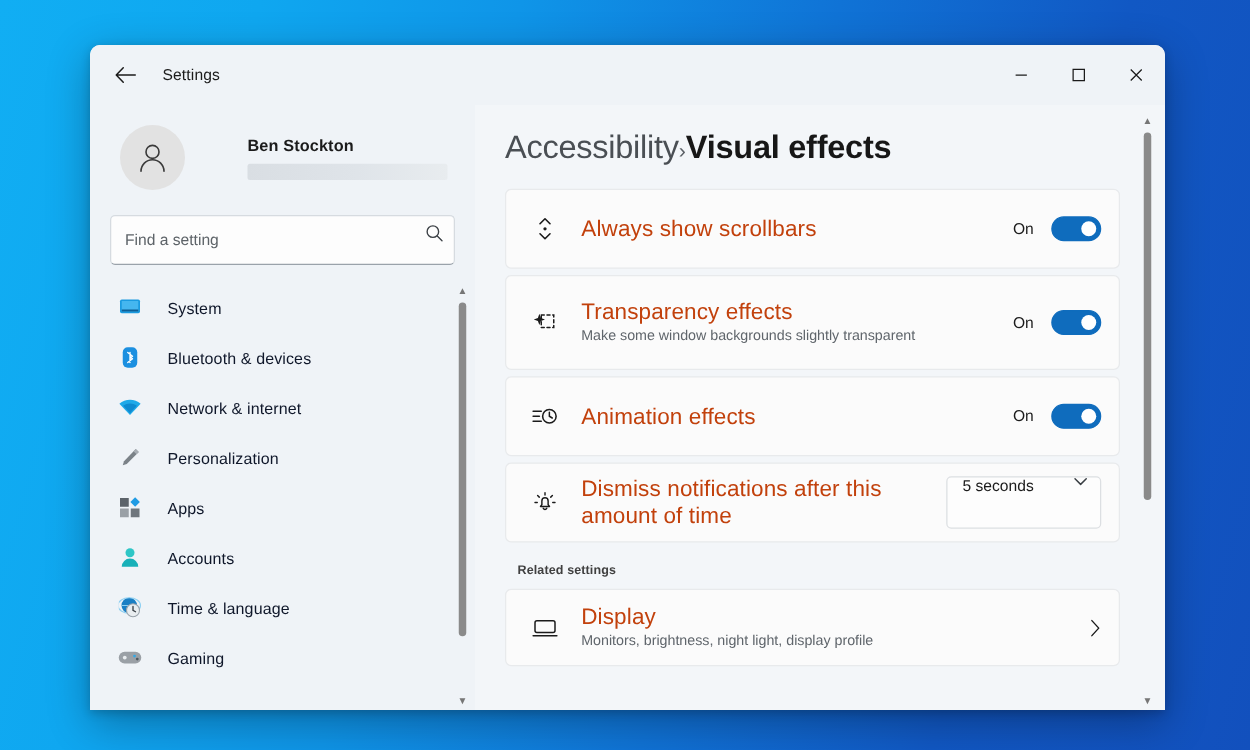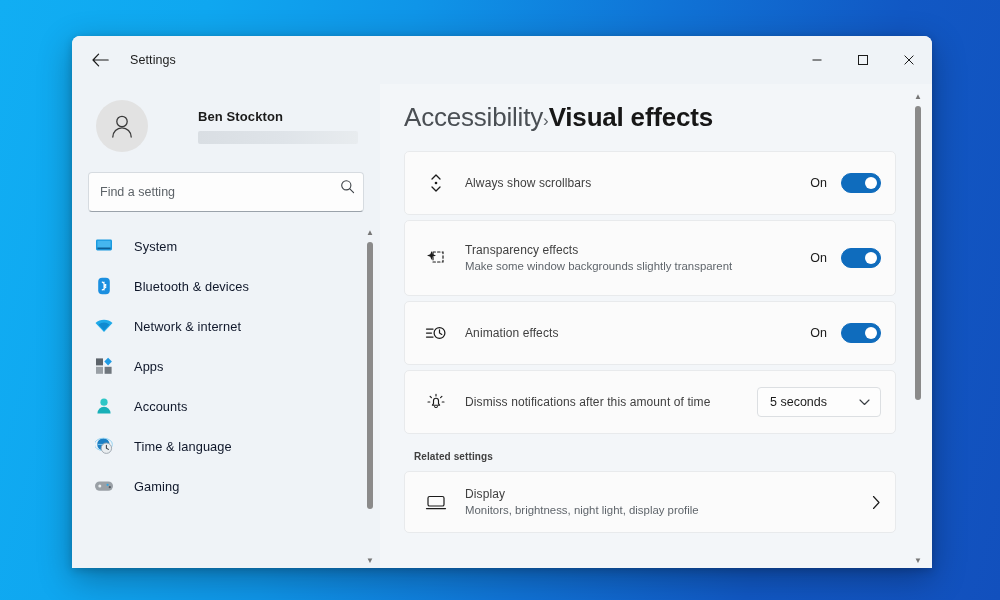--- a/index.html
+++ b/index.html
@@ -221,21 +221,21 @@
   .card.row-single { height: 64px; }
   .card.row-double { height: 76px; }
   .card.row-related { height: 62px; }
 
   .card-icon {
     width: 30px; flex: 0 0 30px;
     display: flex; align-items: center; justify-content: center;
     color: #1b1b1b;
   }
   .card-text { margin-left: 14px; flex: 1; min-width: 0; }
-  .card-title { font-size: 12px; color: #404040; letter-spacing: .1px; }
+  .card-title { font-size: 18px; color: #c2410c; letter-spacing: .1px; }
   .card-sub {
     font-size: 11.4px;
     color: #5f656b;
     margin-top: 2px;
     line-height: 15px;
     max-width: 270px;
   }
 
   .toggle-group { display: flex; align-items: center; gap: 14px; flex: 0 0 auto; }
   .toggle-state { font-size: 12.5px; color: #1b1b1b; }
@@ -250,27 +250,26 @@
   .toggle .knob {
     position: absolute;
     right: 3px; top: 50%;
     transform: translateY(-50%);
     width: 12px; height: 12px;
     border-radius: 50%;
     background: #ffffff;
   }
 
   .dropdown {
-    height: 30px;
+    height: 42px;
     min-width: 124px;
     border: 1px solid #dcdfe2;
     border-radius: 4px;
     background: #fdfdfd;
     display: flex;
-    align-items: center;
     justify-content: space-between;
     padding: 0 10px 0 12px;
     gap: 16px;
     cursor: pointer;
     flex: 0 0 auto;
   }
   .dropdown-value { font-size: 12.5px; color: #1b1b1b; }
 
   #related-heading {
     font-size: 10px;
@@ -373,20 +372,29 @@
                 <svg width="20" height="16" viewBox="0 0 20 16">
                   <path d="M1.5 5 A13 13 0 0 1 18.5 5 L10 14 Z" fill="#1fa9e8"></path>
                   <path d="M4.5 6.6 A9 9 0 0 1 15.5 6.6 L10 12.6 Z" fill="#0f8ad0"></path>
                 </svg>
               </span>
               <span class="nav-label">Network &amp; internet</span>
             </div>
             <div class="nav-item">
               <span class="nav-icon">
                 <svg width="18" height="18" viewBox="0 0 18 18">
+                  <path d="M13.6 2.2 L16 4.6 L6.4 14.2 L3.2 15.2 L4.2 12 Z" fill="#7b8288"></path>
+                  <path d="M13.6 2.2 L16 4.6 L14.2 6.4 L11.8 4 Z" fill="#a8aeb4"></path>
+                </svg>
+              </span>
+              <span class="nav-label">Personalization</span>
+            </div>
+            <div class="nav-item">
+              <span class="nav-icon">
+                <svg width="18" height="18" viewBox="0 0 18 18">
                   <rect x="1" y="1.4" width="7" height="7" fill="#5c636a"></rect>
                   <rect x="1" y="9.8" width="7" height="7" fill="#9aa0a6"></rect>
                   <rect x="9.6" y="9.8" width="7" height="7" fill="#6f767d"></rect>
                   <path d="M13.1 0.8 L16.9 4.6 L13.1 8.4 L9.3 4.6 Z" fill="#1f9be4"></path>
                 </svg>
               </span>
               <span class="nav-label">Apps</span>
             </div>
             <div class="nav-item">
               <span class="nav-icon">

